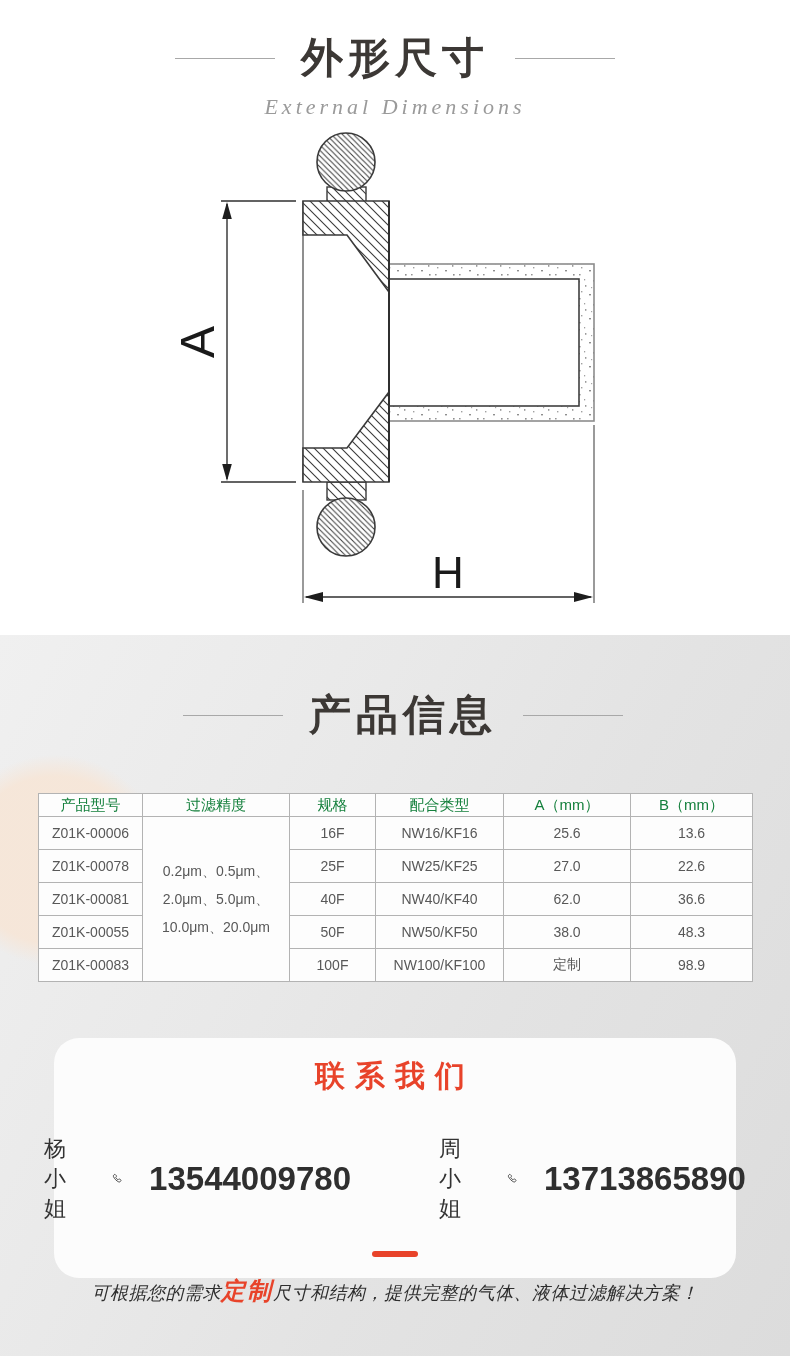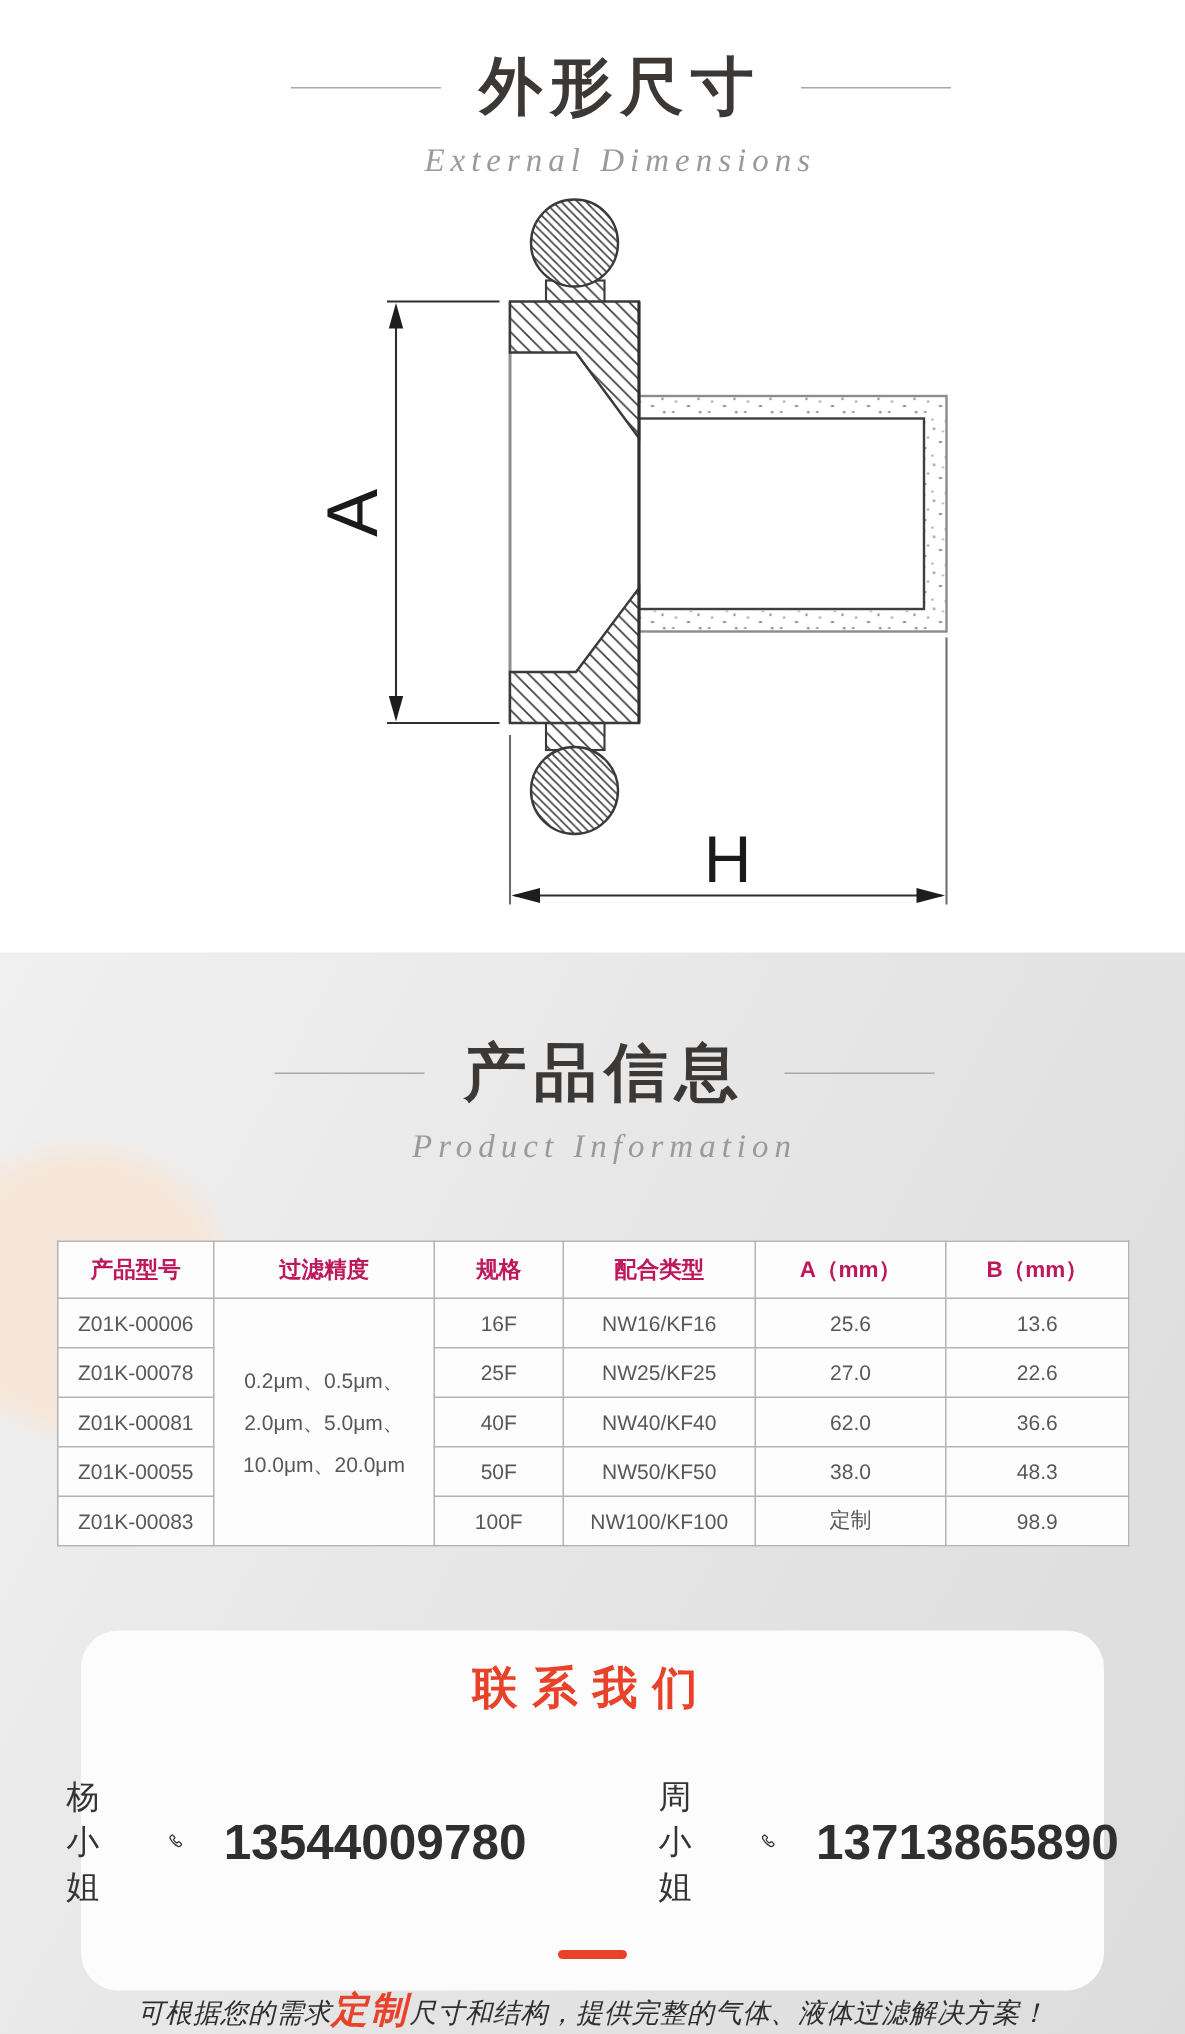--- a/index.html
+++ b/index.html
@@ -3,21 +3,21 @@
 <meta charset="utf-8">
 <style>
   * { margin:0; padding:0; box-sizing:border-box; }
   html,body { width:790px; }
   body {
     width:790px; height:1356px;
     font-family:"Liberation Sans","DejaVu Sans",sans-serif;
     background:#fff; color:#333; overflow:hidden;
   }
   
-  .sec-dims { width:790px; height:635px; background:#fff;padding-left:37px; }
+  .sec-dims { width:790px; height:635px; background:#fff; }
   .title-block { padding-top:30px; text-align:center; }
   .title-row { display:flex; align-items:center; justify-content:center; gap:26px; }
   .title-line { width:100px; height:1px; background:#a8a8a8; }
   .sec-title {
     font-size:42px; font-weight:700; color:#3c3835; letter-spacing:5px;
   }
   .sec-sub {
     margin-top:8px; font-family:"Liberation Serif","DejaVu Serif",serif;
     font-style:italic; font-size:22px; color:#9a9a9a; letter-spacing:4px;
   }
@@ -33,21 +33,21 @@
   
   .spec-table-wrap { margin:50px 38px 0 38px; }
   table.spec {
     width:714px; border-collapse:collapse; background:#fdfdfd;
     table-layout:fixed;
   }
   table.spec th, table.spec td {
     border:1px solid #b3b3b3; text-align:center; vertical-align:middle;
     height:33px; font-size:14px; color:#585858; background:#fdfdfd;
   }
-  table.spec th { height:38px; font-size:15px; font-weight:700; color:#be185d; }
+  table.spec th { height:23px; font-size:15px; font-weight:400; color:#15803d; }
   col.c1{width:104px} col.c2{width:147px} col.c3{width:86px}
   col.c4{width:128px} col.c5{width:127px} col.c6{width:122px}
   .precision-cell { font-size:15px; line-height:28px; color:#585858; }
   
   .contact-card {
     width:682px; margin:56px auto 0 auto; height:240px;
     background:#fcfcfc; border-radius:25px; padding-top:18px;
   }
   .contact-title {
     text-align:center; font-size:30px; font-weight:700; letter-spacing:10px;
@@ -167,21 +167,20 @@
   </div>
 </div>
 
 <div class="sec-info">
   <div class="title-block">
     <div class="title-row">
       <div class="title-line"></div>
       <div class="sec-title">产品信息</div>
       <div class="title-line"></div>
     </div>
-    <div class="sec-sub">Product Information</div>
   </div>
 
   <div class="spec-table-wrap">
     <table class="spec">
       <colgroup>
         <col class="c1">
           <col class="c2">
           <col class="c3">
           <col class="c4">
           <col class="c5">

